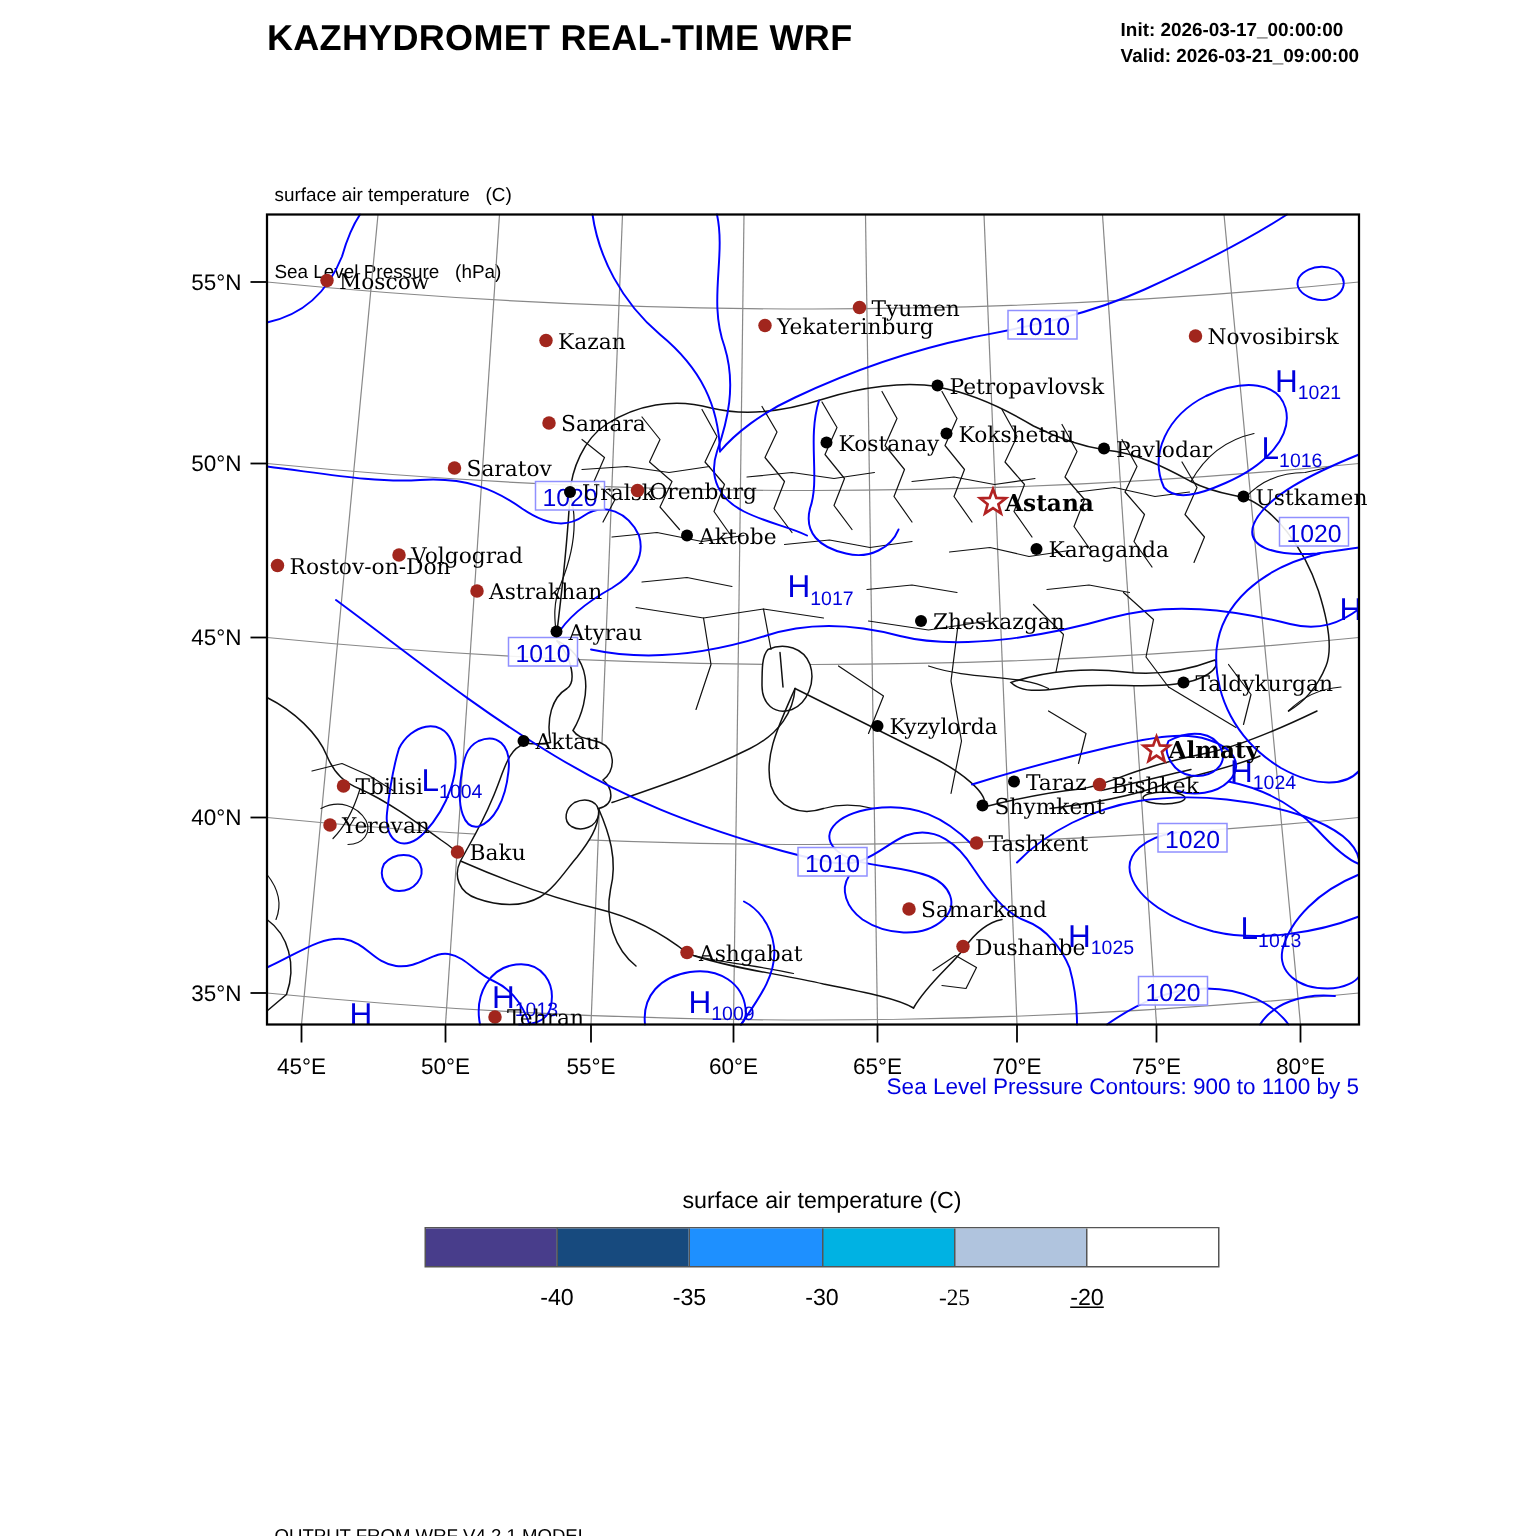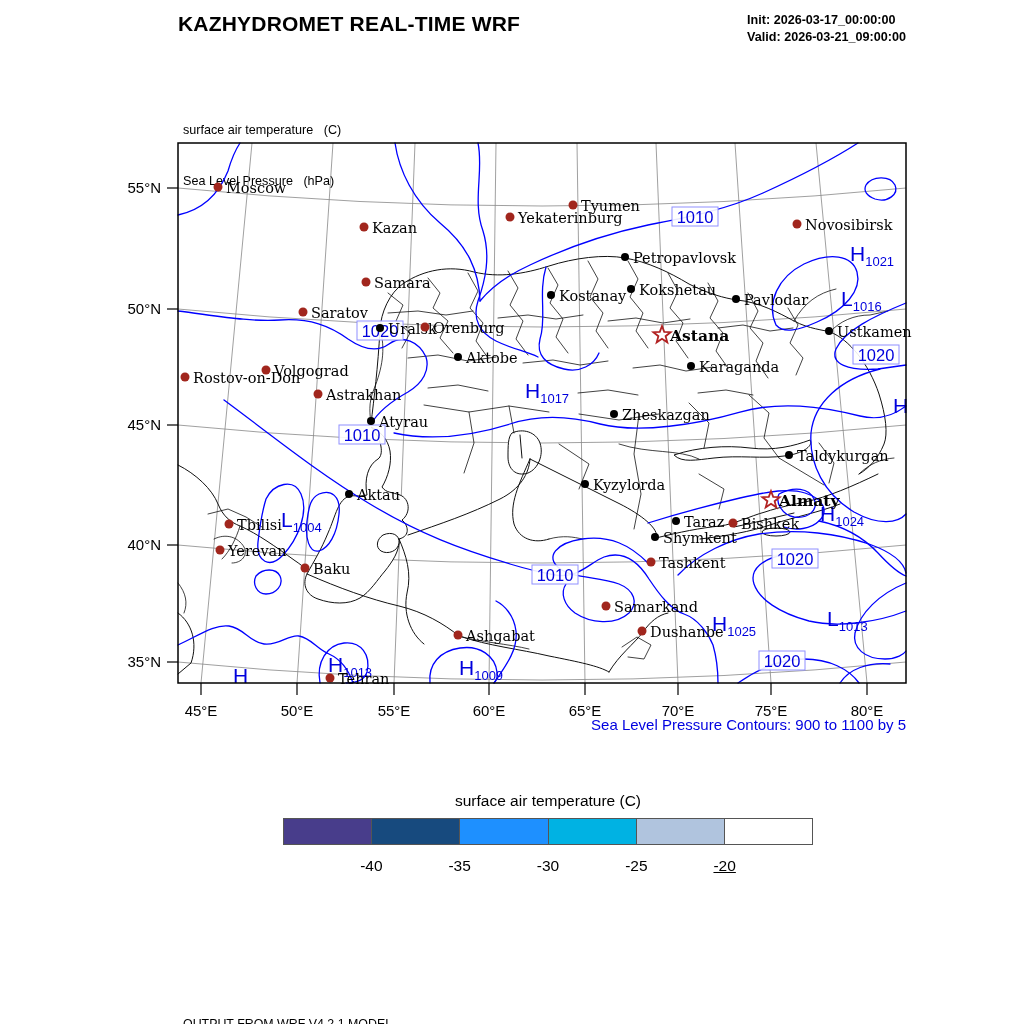--- a/index.html
+++ b/index.html
@@ -1,19 +1,19 @@
 <!DOCTYPE html>
 <html><head>
 <meta charset="utf-8">
 <style>
   html,body{margin:0;padding:0;background:#fff;}
   body{width:1024px;height:1024px;position:relative;overflow:hidden;
        font-family:"Liberation Sans",sans-serif;color:#000;}
   .abs{position:absolute;}
-  #title{left:178px;top:12px;font-size:21px;font-weight:bold;letter-spacing:.2px;}
+  #title{left:178px;top:12px;font-size:24px;font-weight:bold;letter-spacing:.2px;}
   #initvalid{right:118px;top:12px;text-align:left;font-size:12.6px;font-weight:bold;line-height:16.5px;}
   #fieldlabels{left:183px;top:88px;font-size:12.6px;line-height:17px;white-space:pre;}
   #mapwrap{left:178px;top:143px;width:728px;height:540px;}
   #mapsvg{overflow:visible;}
   #caption{top:716px;right:118px;font-size:15px;color:#0000e0;}
   #cbar-title{left:283px;top:792px;width:530px;text-align:center;font-size:15.5px;}
   #cbar{left:283px;top:818px;width:530px;height:27px;display:flex;border:1px solid #555;box-sizing:border-box;}
   #cbar .seg{flex:1 1 0;border-left:1px solid #555;}
   #cbar .seg:first-child{border-left:none;}
   #cbar-labels{left:283px;top:857px;width:530px;height:20px;font-size:15.5px;}
@@ -382,19 +382,19 @@
     <div class="seg" style="background: rgb(23, 74, 126);"></div>
     <div class="seg" style="background: rgb(30, 144, 255);"></div>
     <div class="seg" style="background: rgb(0, 178, 227);"></div>
     <div class="seg" style="background: rgb(176, 196, 222);"></div>
     <div class="seg" style="background: rgb(255, 255, 255);"></div>
   </div>
 <div class="abs" id="cbar-labels">
     <span style="left: 88.3333px;">-40</span>
     <span style="left: 176.667px;">-35</span>
     <span style="left: 265px; text-align: center;">-30</span>
-    <span style="left: 353.333px;">-25</span>
+    <span style="left: 353.333px; font-family: Liberation Serif, serif;">-25</span>
     <span style="left: 441.667px; text-decoration: underline;">-20</span>
   </div>
 
 <div class="abs" id="footer">
   <div>OUTPUT FROM WRF V4.2.1 MODEL</div>
 </div>
 
 </body></html>

